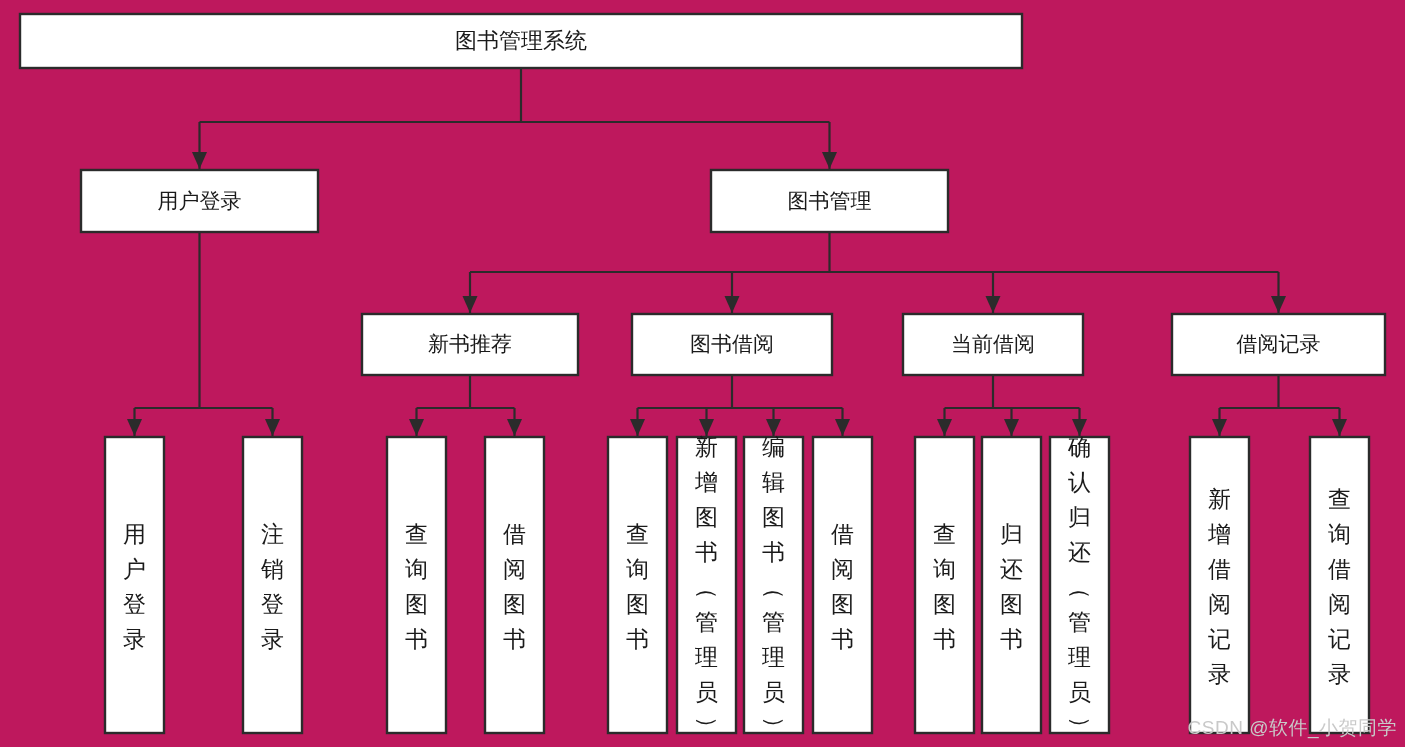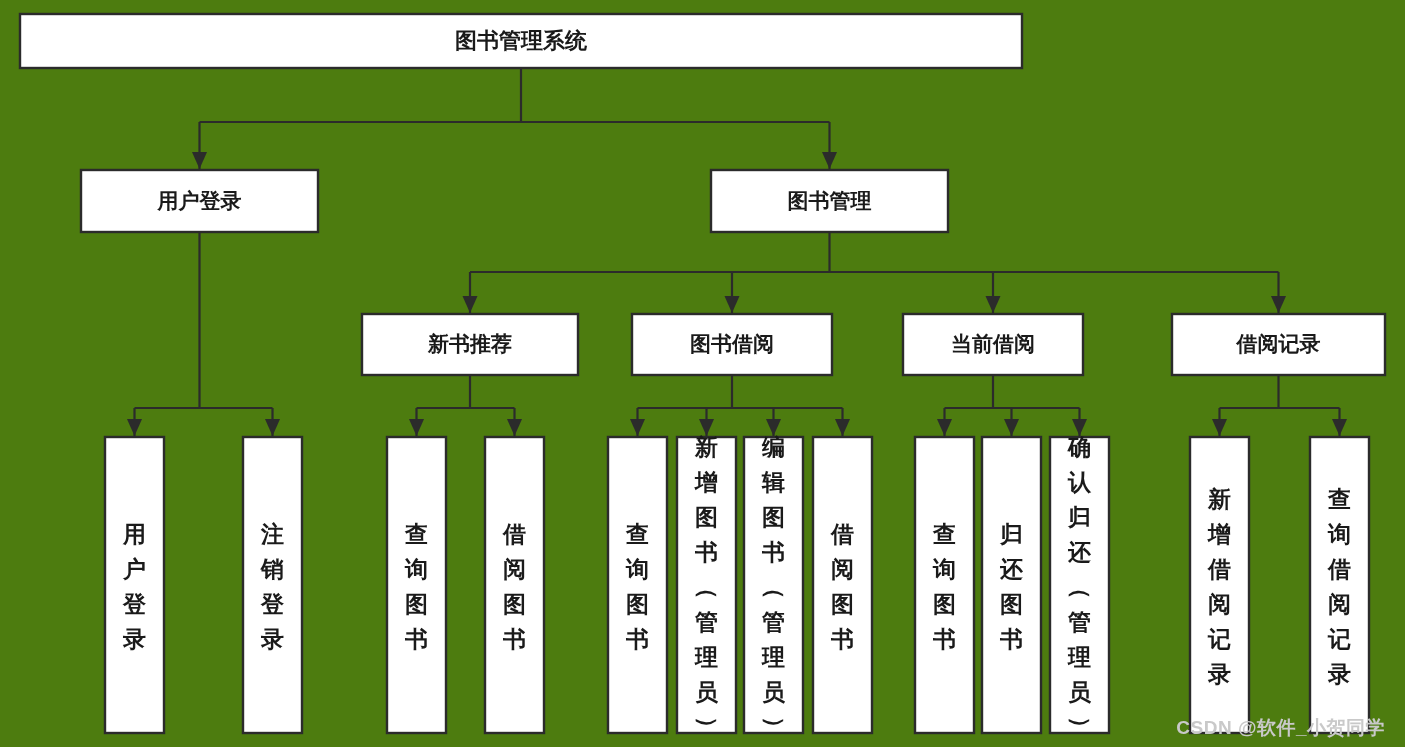--- a/index.html
+++ b/index.html
@@ -10,22 +10,21 @@
   body {
     width: 1405px;
     height: 747px;
     font-family: "Liberation Sans", "DejaVu Sans", sans-serif;
     overflow: hidden;
   }
   #diagram-root {
     position: relative;
     width: 1405px;
     height: 747px;
-    background: #4d7c0f;
-    font-weight: bold;
+    background: #be185d;
   }
   svg#flowchart {
     position: absolute;
     left: 0;
     top: 0;
     width: 1405px;
     height: 747px;
     display: block;
   }
   .node-box {
@@ -58,21 +57,21 @@
     dominant-baseline: middle;
   }
   .node-label-v {
     font-family: "Liberation Sans", "DejaVu Sans", sans-serif;
     font-size: 23px;
     fill: #1a1a1a;
     text-anchor: middle;
   }
   .watermark-text {
     position: absolute;
-    right: 20px;
+    right: 8px;
     bottom: 6px;
     font-family: "Liberation Sans", "DejaVu Sans", sans-serif;
     font-size: 19px;
     color: #c9c9c9;
     white-space: nowrap;
     letter-spacing: 0.5px;
     user-select: none;
   }
 </style>
 </head>

